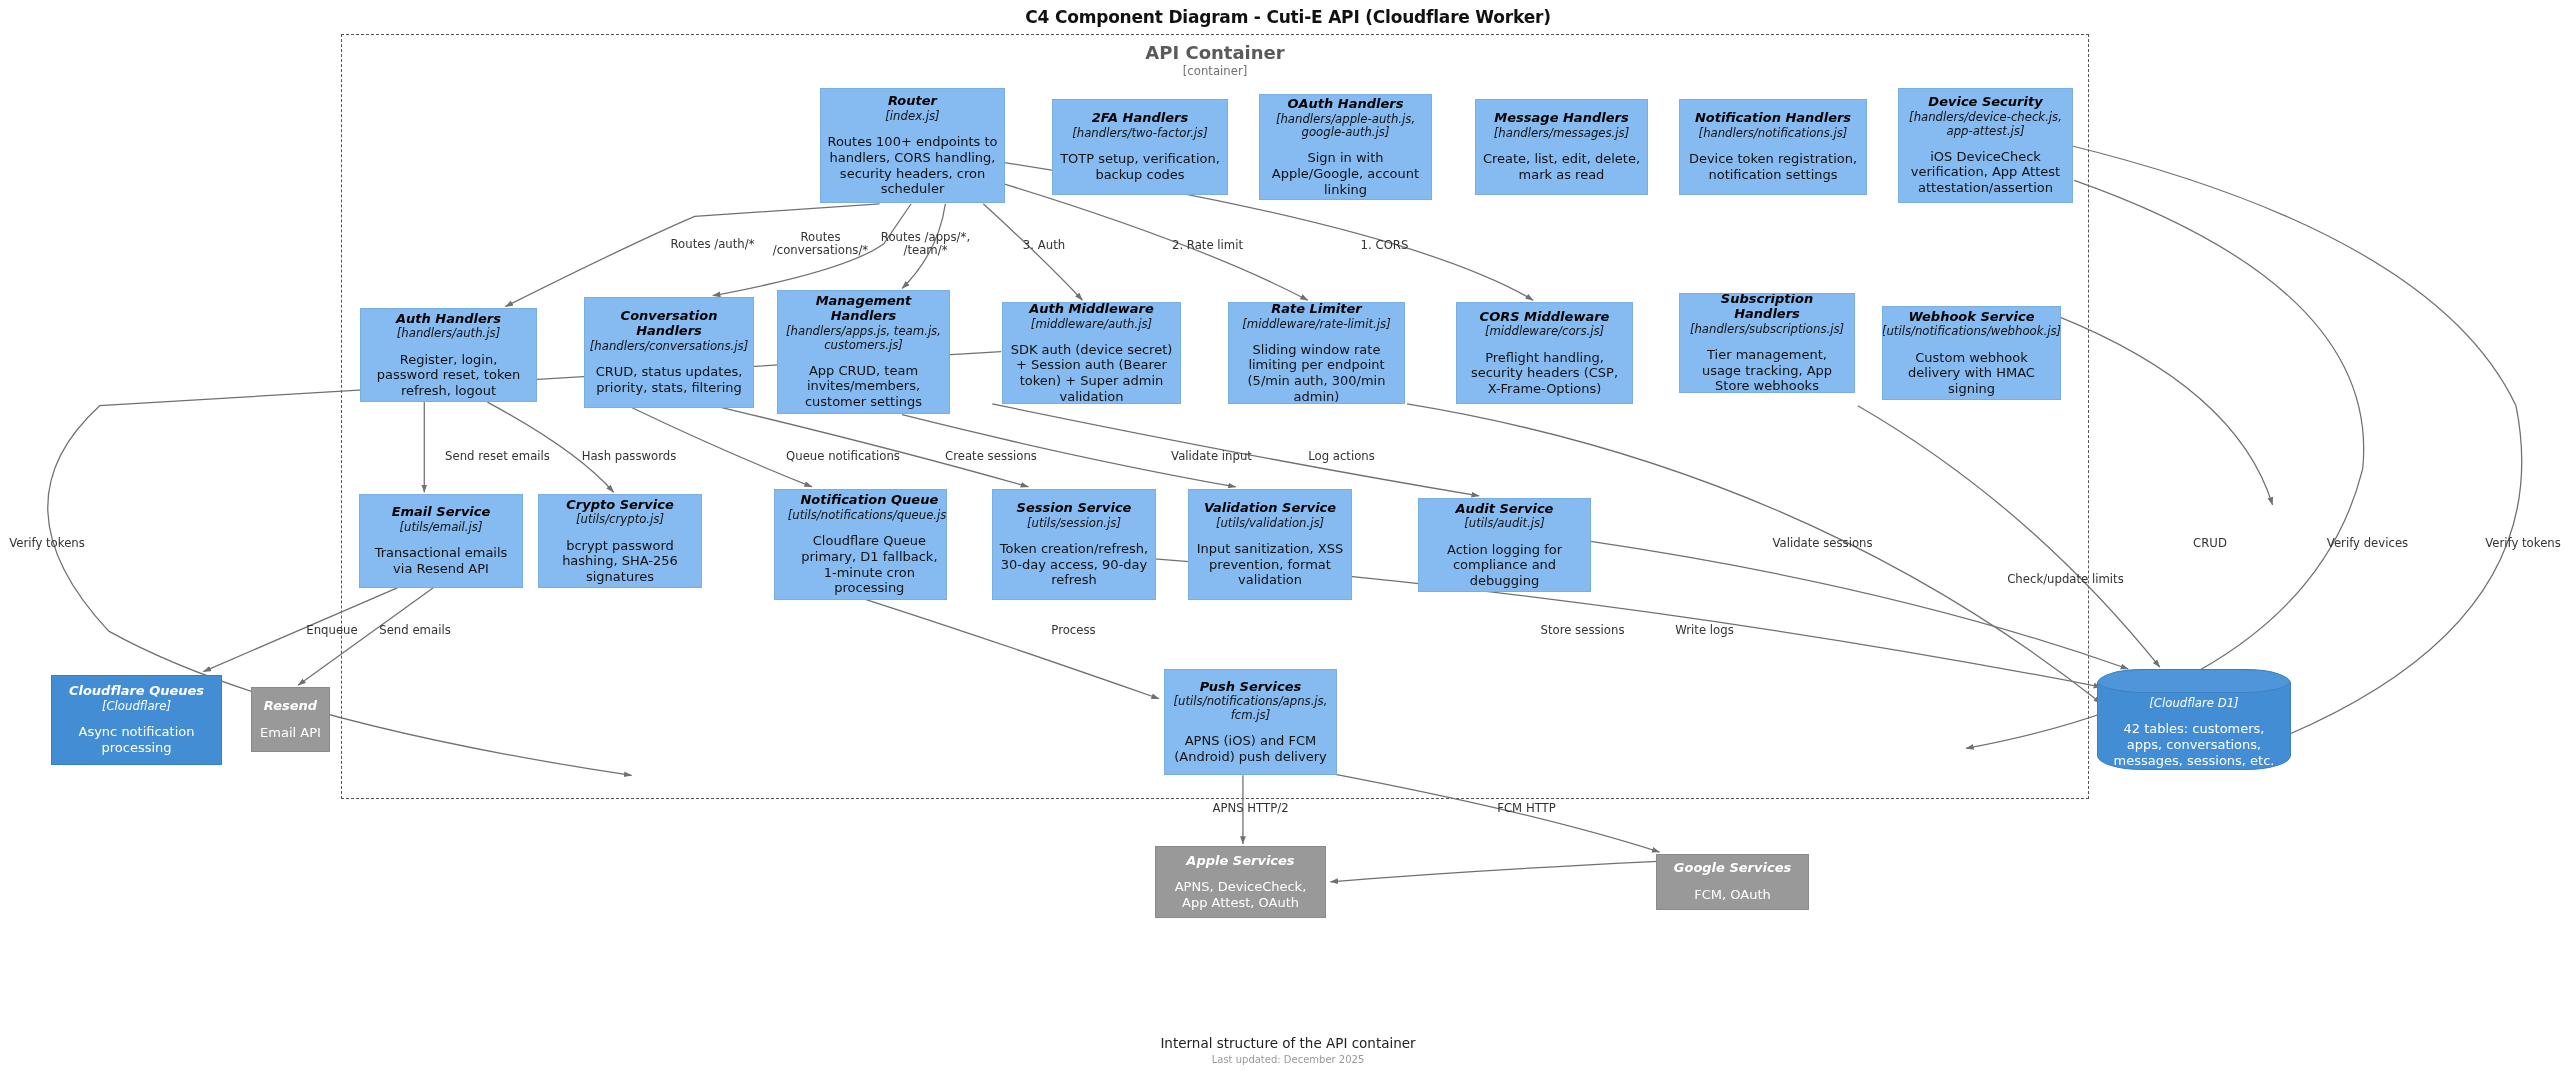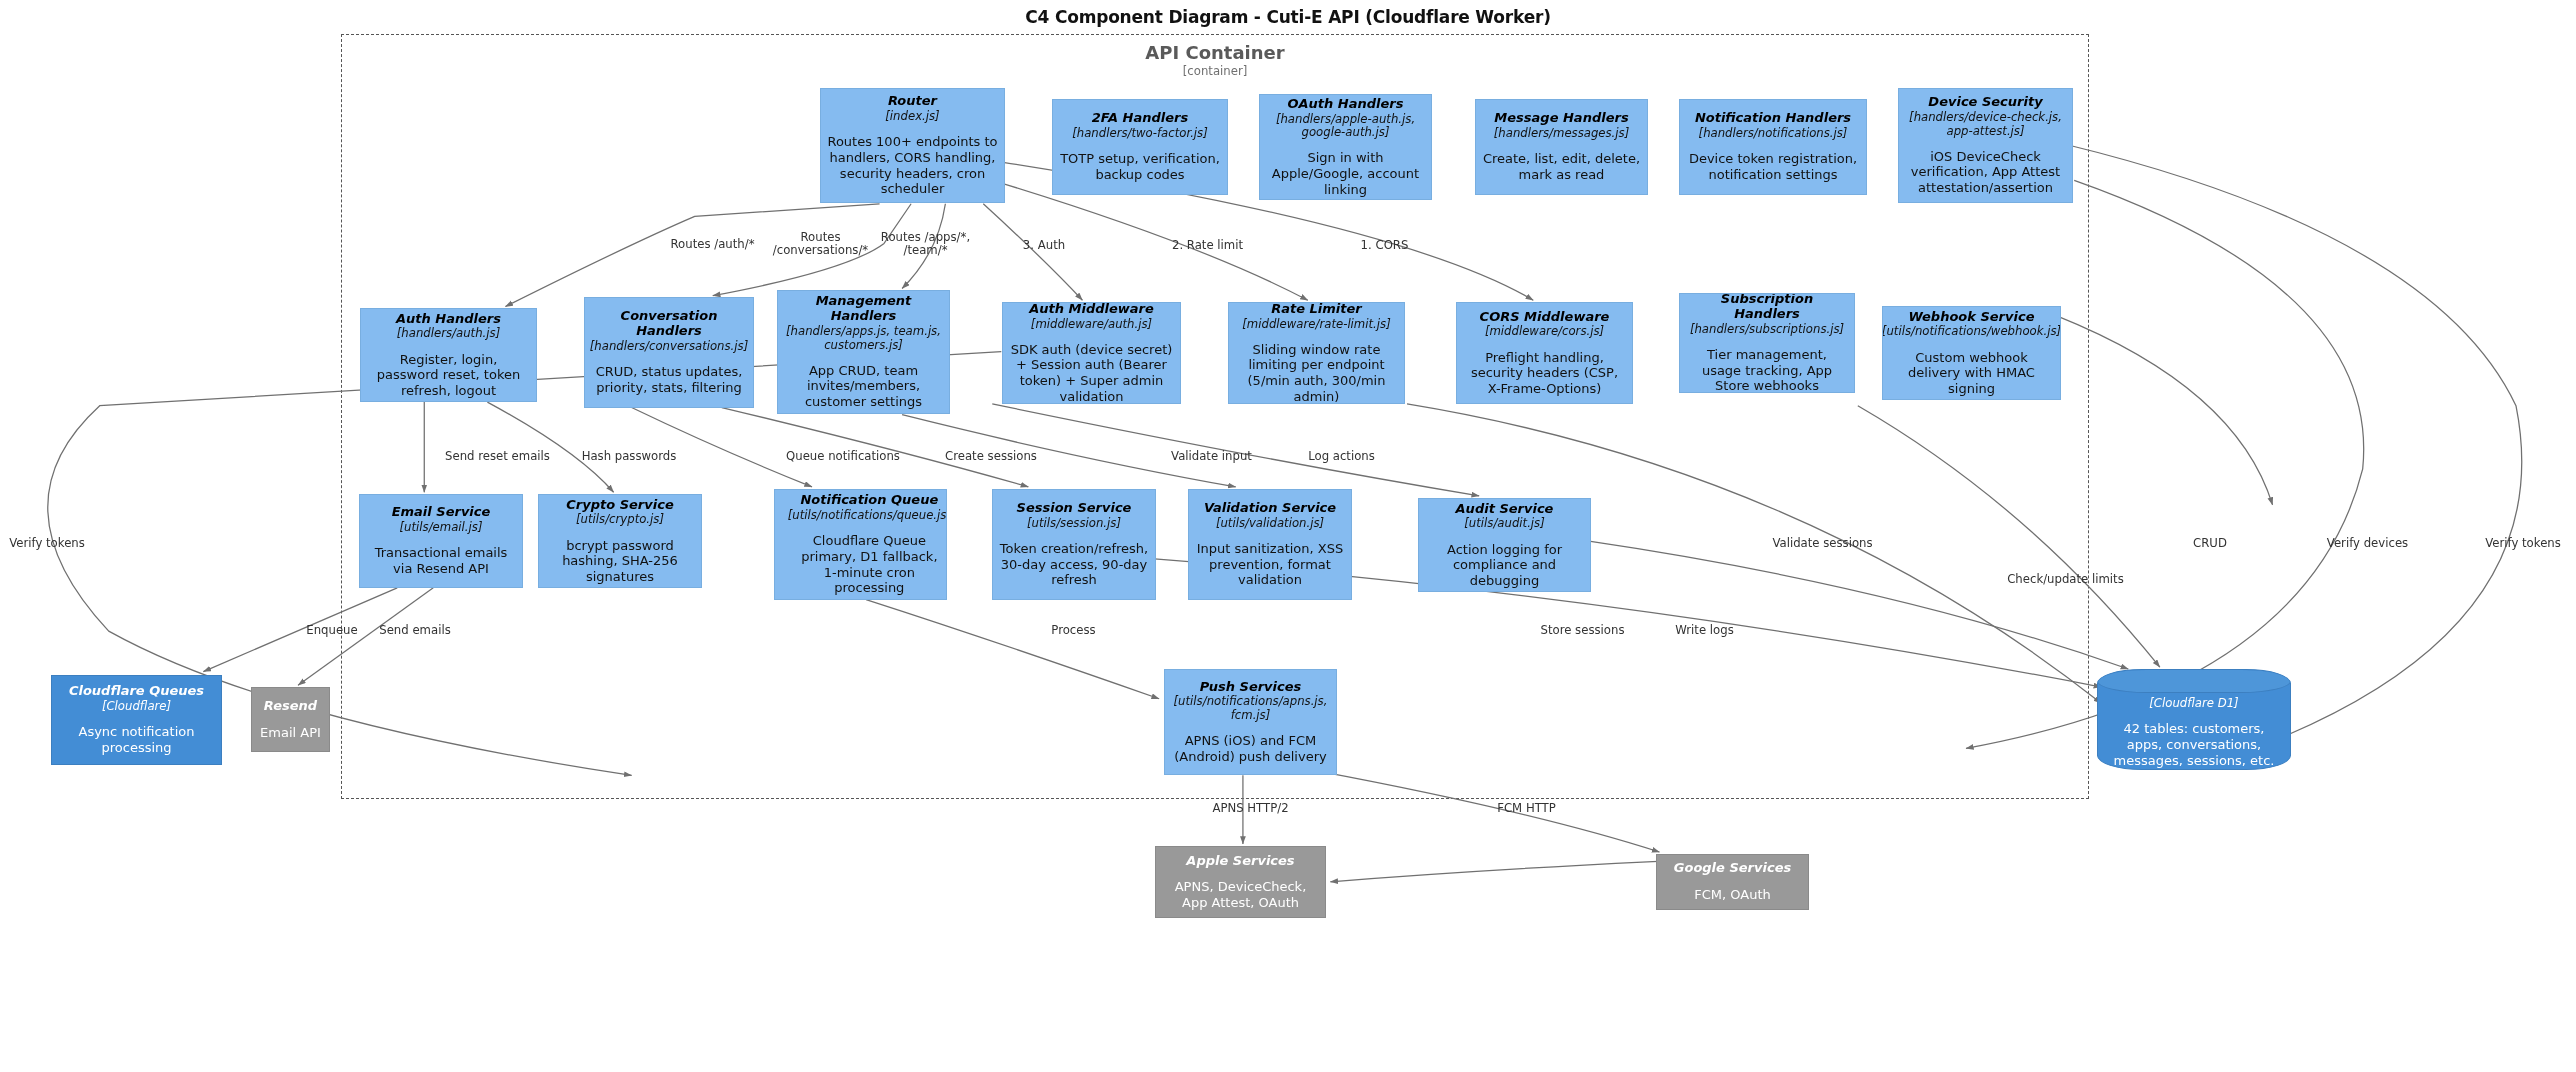--- a/index.html
+++ b/index.html
@@ -382,16 +382,18 @@
       <div class="edge-label" style="left: 370px; top: 623px; width: 90px;">Send emails</div>
       <div class="edge-label" style="left: 1042px; top: 623px; width: 63px;">Process</div>
       <div class="edge-label" style="left: 1533px; top: 623px; width: 99px;">Store sessions</div>
       <div class="edge-label" style="left: 1664px; top: 623px; width: 81px;">Write logs</div>
       <div class="edge-label" style="left: 1201px; top: 801px; width: 99px;">APNS HTTP/2</div>
       <div class="edge-label" style="left: 1486px; top: 801px; width: 81px;">FCM HTTP</div>
     </div>
 
 
   <div class="footer">
+    <div class="f-main">Internal structure of the API container</div>
+    <div class="f-sub">Last updated: December 2025</div>
   </div>
 
 </div>
 
 
 </body></html>

